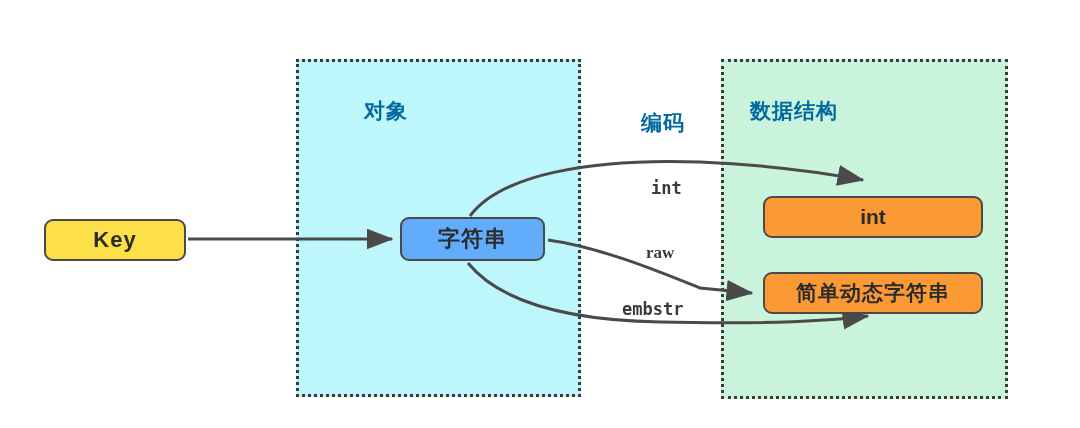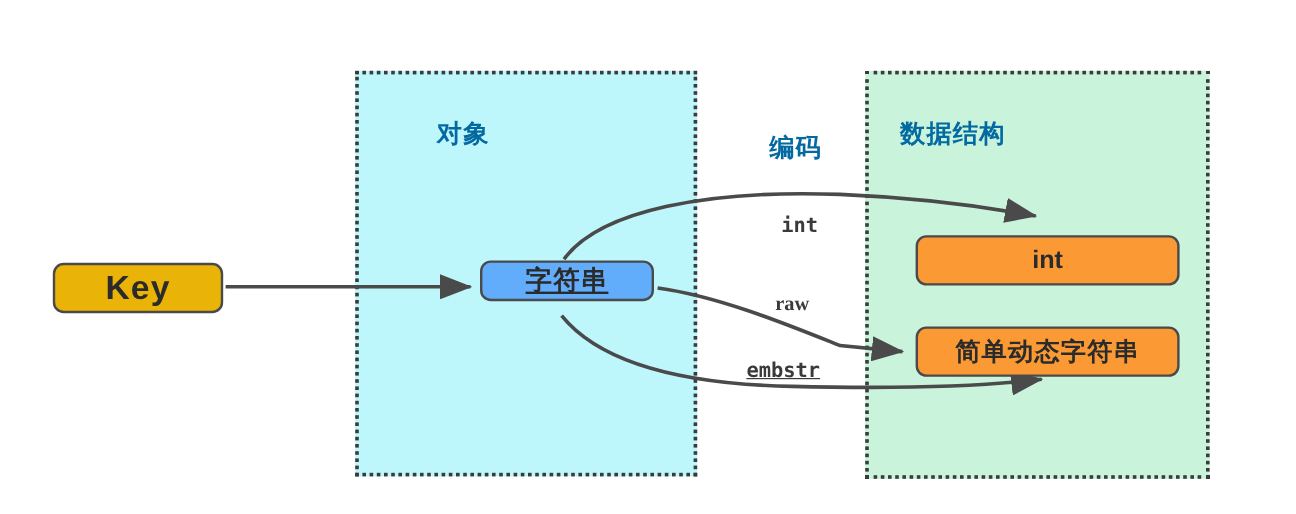--- a/index.html
+++ b/index.html
@@ -60,33 +60,32 @@
     justify-content: center;
     font-weight: bold;
     color: #2b2b2b;
     white-space: nowrap;
   }
   #node-key {
     left: 44px;
     top: 219px;
     width: 142px;
     height: 42px;
-    background: #eab308;
-    font-size: 28px;
+    background: #fde047;
+    font-size: 22px;
     letter-spacing: 1px;
   }
   #node-string {
     left: 400px;
     top: 217px;
     width: 145px;
-    height: 34px;
+    height: 44px;
     background: #62adfb;
     font-size: 22px;
     letter-spacing: 1px;
-    text-decoration: underline;
   }
   #node-int {
     left: 763px;
     top: 196px;
     width: 220px;
     height: 42px;
     background: #fb9a34;
     font-size: 21px;
   }
   #node-sds {
@@ -110,21 +109,21 @@
   .edge-label {
     position: absolute;
     font-family: "DejaVu Sans Mono", "Liberation Mono", monospace;
     font-size: 17px;
     font-weight: bold;
     color: #3a3a3a;
     white-space: nowrap;
   }
   #label-int    { left: 651px; top: 178px; }
   #label-raw    { left: 646px; top: 243px; font-family: Liberation Serif, serif; }
-  #label-embstr { left: 622px; top: 299px; text-decoration: underline; }
+  #label-embstr { left: 622px; top: 299px; }
 </style>
 </head>
 <body>
 
 <div id="canvas">
 
   <div class="zone" id="zone-object"></div>
   <div class="zone" id="zone-datastructure"></div>
 
   <div class="zone-title" id="title-object">对象</div>

